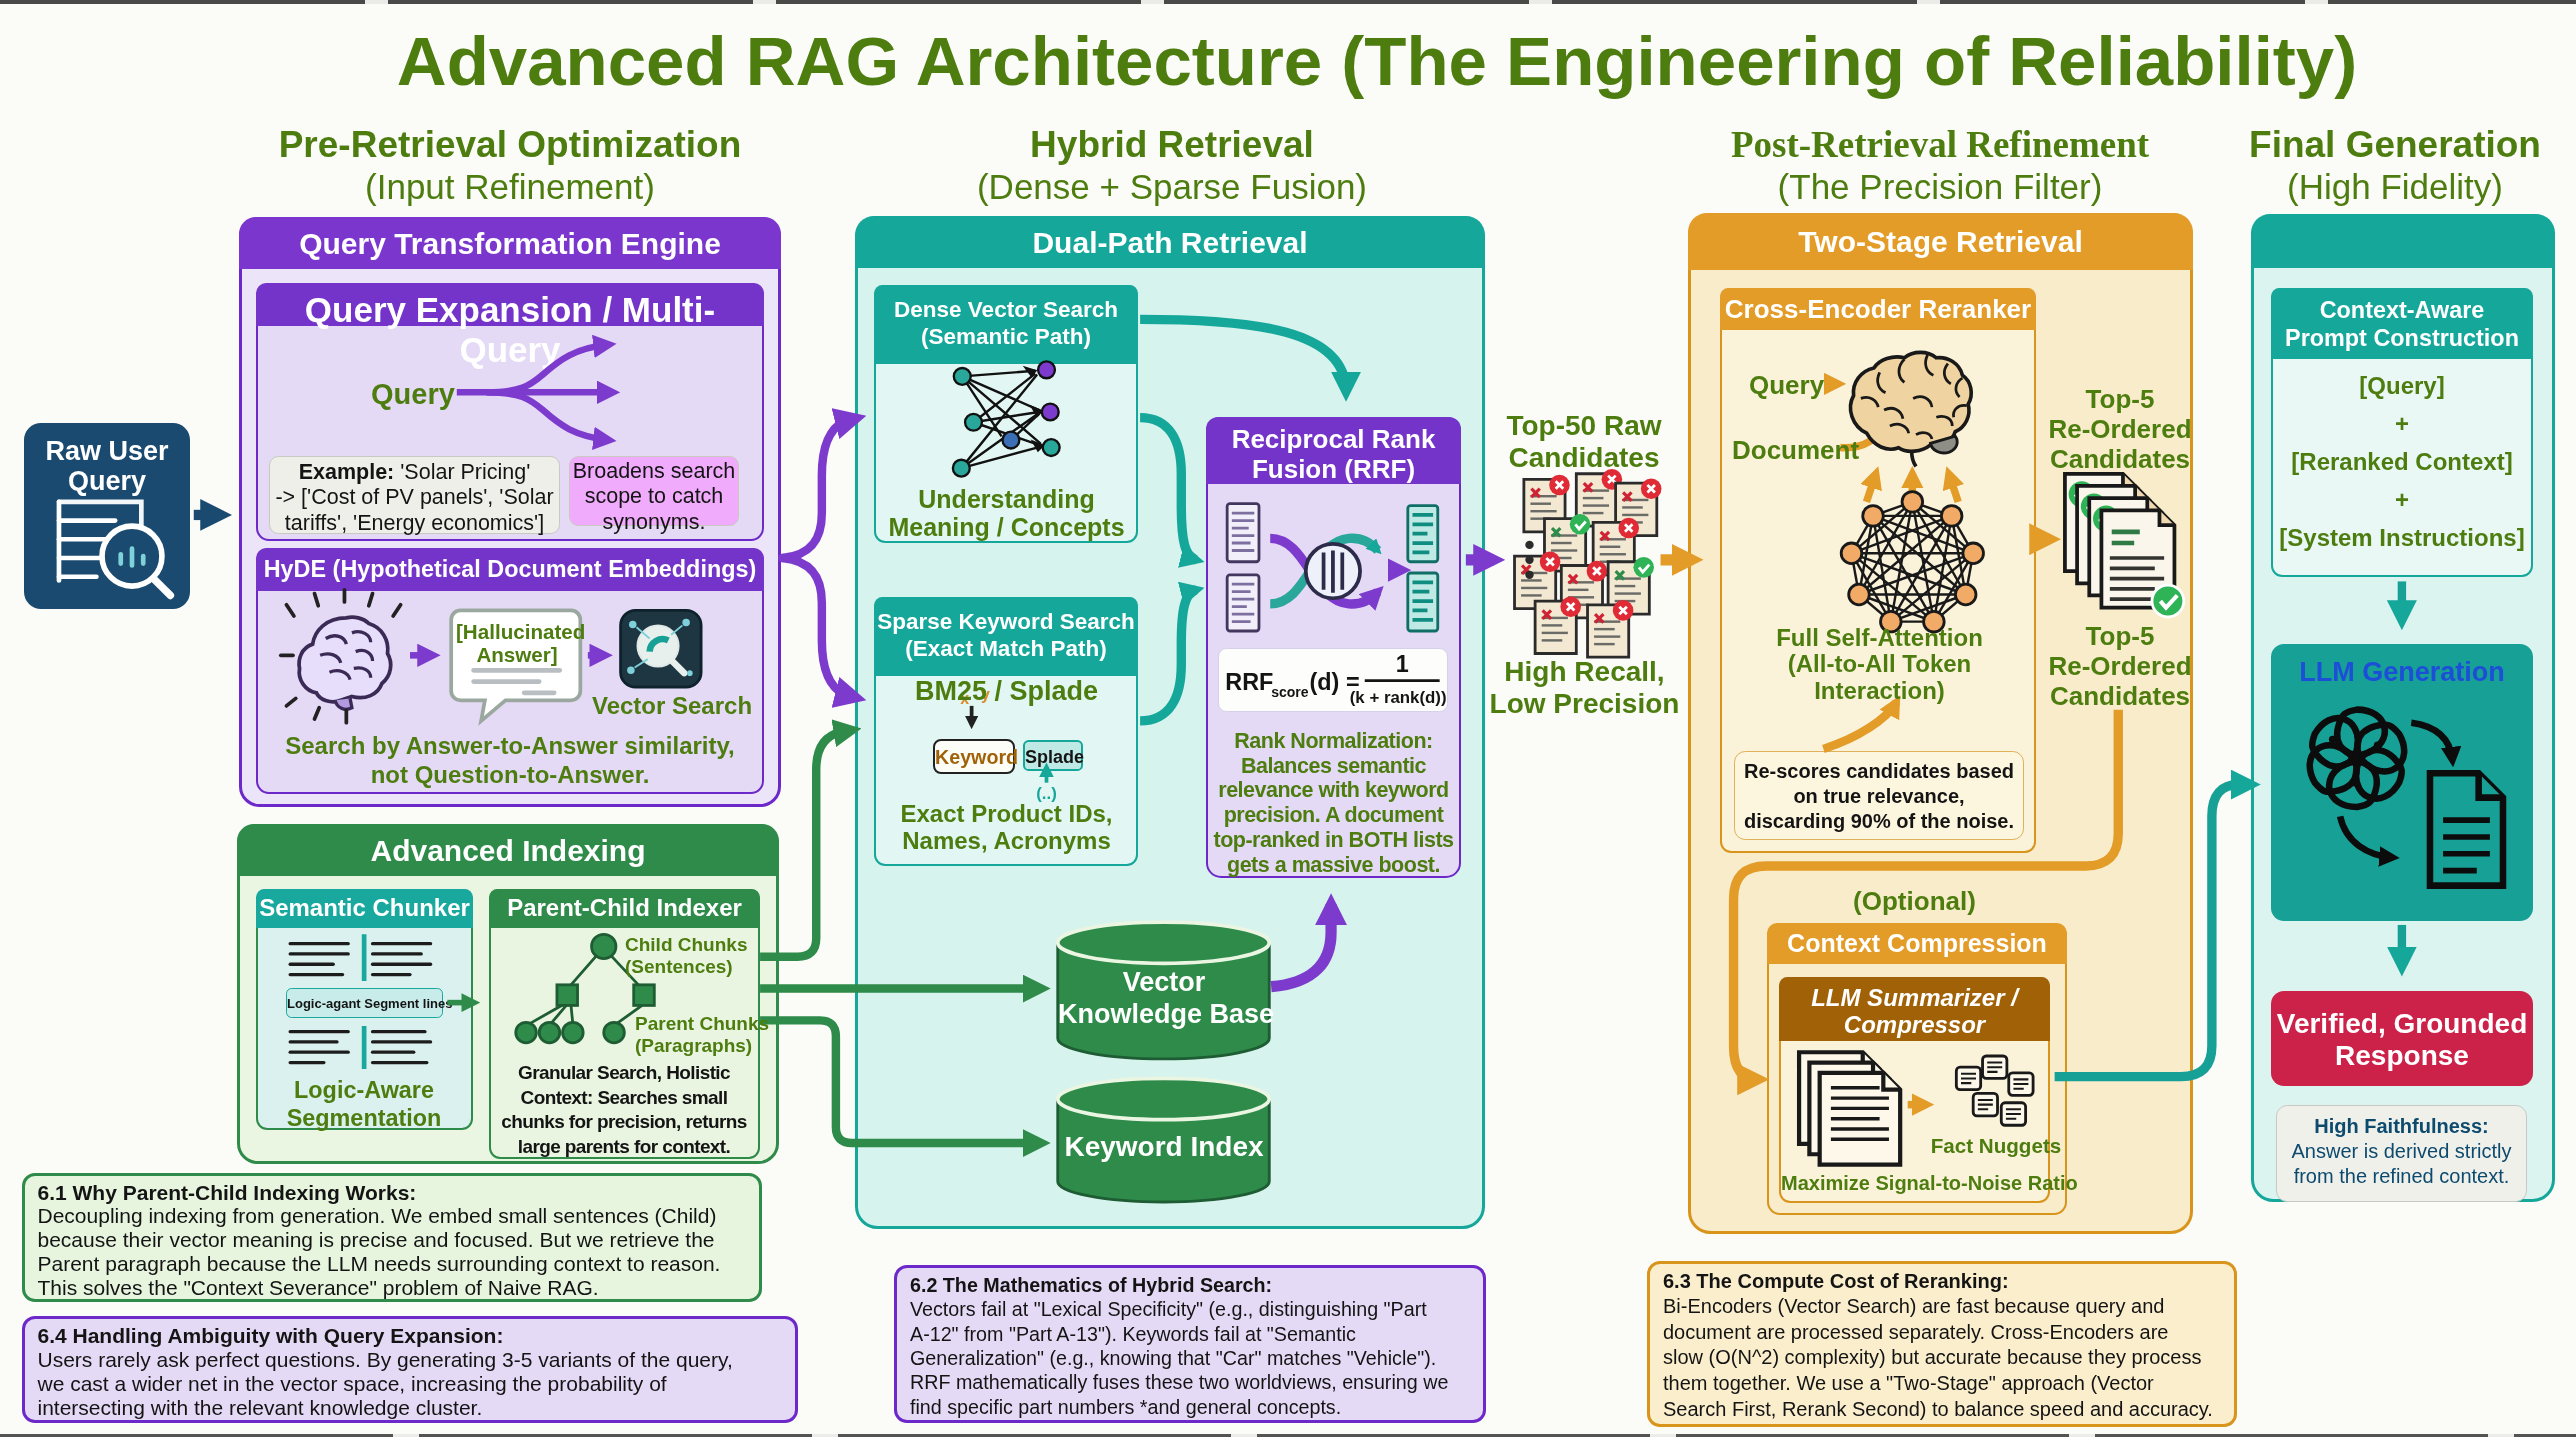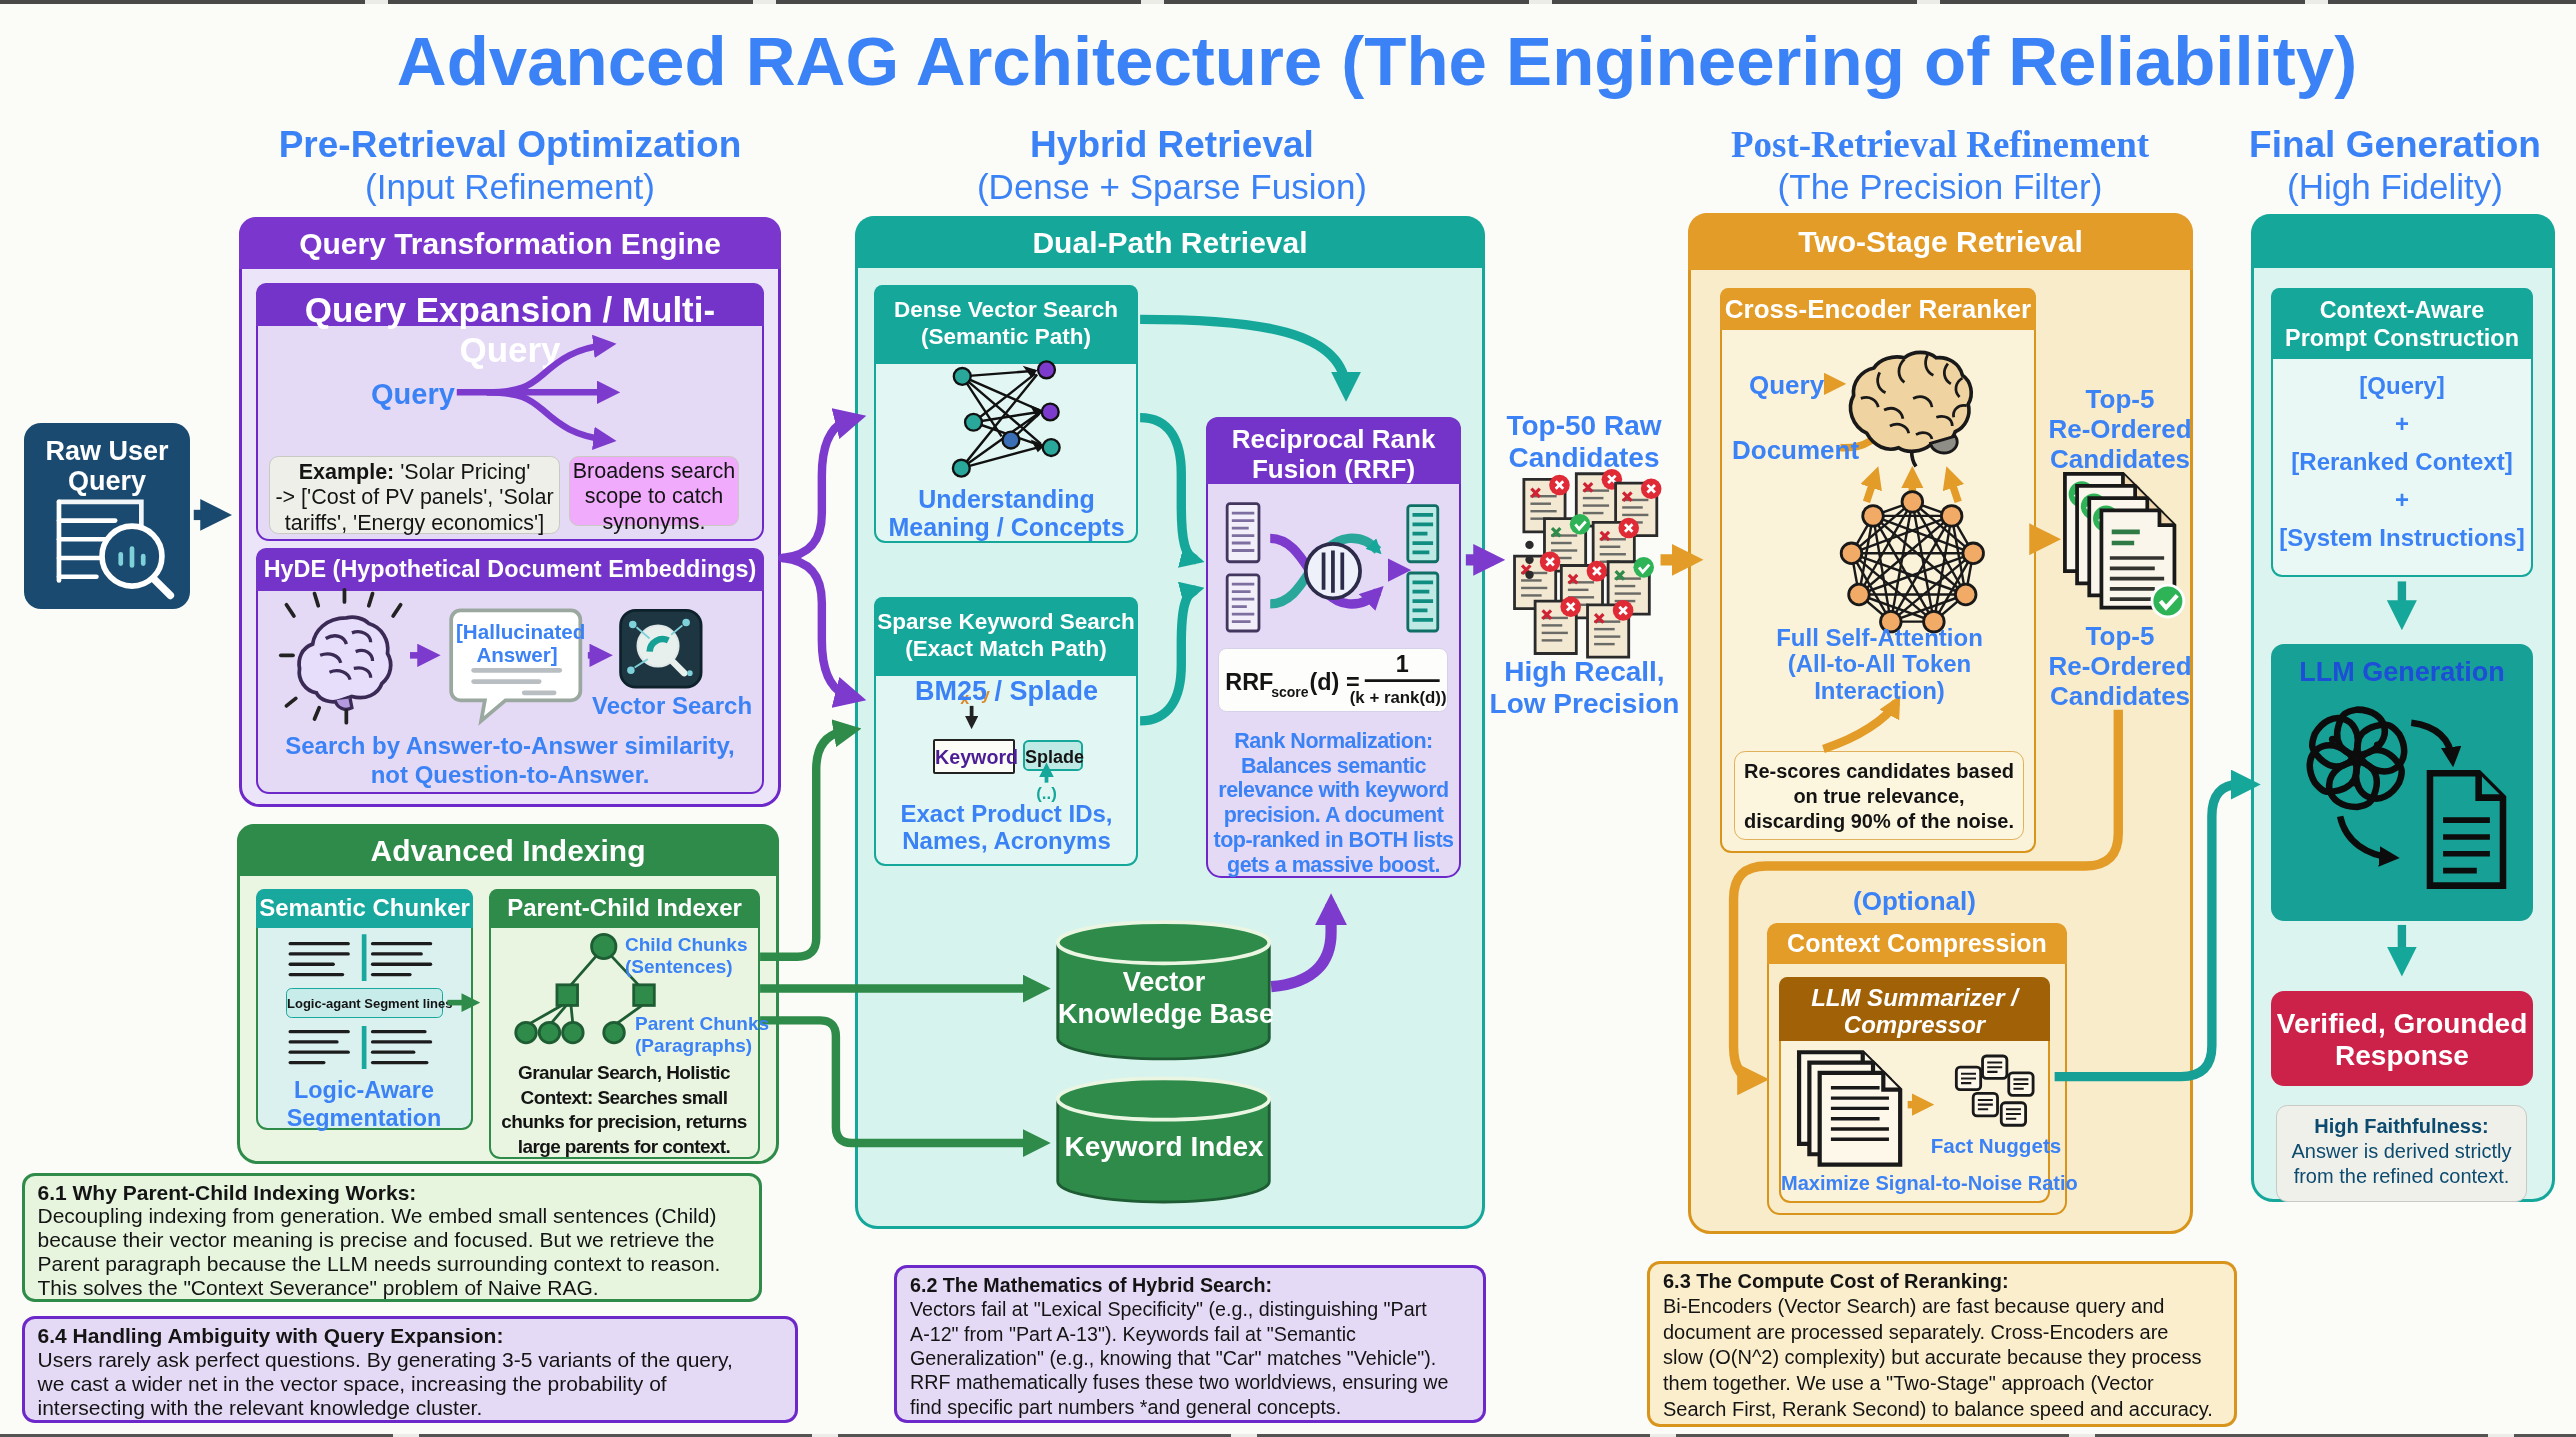--- a/index.html
+++ b/index.html
@@ -3,21 +3,21 @@
 <meta charset="utf-8">
 <style>
   html,body{margin:0;padding:0;}
   body{font-family:"Liberation Sans", sans-serif; background:#fbfbf8;}
   #canvas{position:relative;width:2576px;height:1438px;background:#fbfbf8;overflow:hidden;}
   .abs{position:absolute;}
   .b{font-weight:bold;}
   .ctr{text-align:center;}
   .box{position:absolute;box-sizing:border-box;}
   .hdr{position:absolute;left:0;top:0;right:0;color:#fff;font-weight:bold;text-align:center;box-sizing:border-box;z-index:10;}
-  .t{position:absolute;color:#3b82f6;line-height:1.12;z-index:60;}
+  .t{position:absolute;color:#4d7c0f;line-height:1.12;z-index:60;}
   svg{position:absolute;left:0;top:0;z-index:50;}
 </style>
 </head>
 <body>
 <div id="canvas">
 
 <div class="abs" style="left:0;top:0;width:2576px;height:3.7px;background:repeating-linear-gradient(90deg,#2a2a2a 0 365px,#e8e8e4 365px 388px);opacity:.85;"></div>
 <div class="abs" style="left:0;top:1434px;width:2576px;height:3.7px;background:repeating-linear-gradient(90deg,#2a2a2a 0 393px,#e8e8e4 393px 419px);opacity:.8;"></div>
 
 <div class="t b ctr" style="left:178px;top:22.5px;width:2398px;font-size:69px;">Advanced RAG Architecture (The Engineering of Reliability)</div>
@@ -70,21 +70,21 @@
 <div class="box" style="left:855px;top:216px;width:630px;height:1013px;background:#d7f3ee;border:3.7px solid #16a79b;border-radius:22.5px;"></div>
 <div class="hdr" style="left:855px;top:216px;width:630px;height:52px;background:#16a79b;border-radius:19px 19px 0 0;font-size:30px;padding-top:10.3px;">Dual-Path Retrieval</div>
 
 <div class="box" style="left:874px;top:285px;width:264px;height:258px;background:#e2f7f3;border:2.8px solid #16a79b;border-radius:11.2px;"></div>
 <div class="hdr" style="left:874px;top:285px;width:264px;height:79px;background:#16a79b;border-radius:8.4px 8.4px 0 0;font-size:22.5px;padding-top:12px;line-height:1.18;">Dense Vector Search<br>(Semantic Path)</div>
 <div class="t b ctr" style="left:884px;top:485px;width:245px;font-size:25px;line-height:1.12;">Understanding<br>Meaning / Concepts</div>
 
 <div class="box" style="left:874px;top:597px;width:264px;height:269px;background:#e2f7f3;border:2.8px solid #16a79b;border-radius:11.2px;"></div>
 <div class="hdr" style="left:874px;top:597px;width:264px;height:79px;background:#16a79b;border-radius:8.4px 8.4px 0 0;font-size:22.5px;padding-top:12px;line-height:1.18;">Sparse Keyword Search<br>(Exact Match Path)</div>
 <div class="t b ctr" style="left:884px;top:676px;width:245px;font-size:27px;">BM25 / Splade</div>
-<div class="box ctr b" style="left:933px;top:739px;width:82px;height:35px;background:#fdfdf8;border:2.8px solid #222;border-radius:2px;font-size:19.7px;padding-top:4.7px;color:#4c1d95;">Keyword</div>
+<div class="box ctr b" style="left:933px;top:739px;width:82px;height:35px;background:#fdfdf8;border:2.8px solid #222;border-radius:8px;font-size:19.7px;padding-top:4.7px;color:#a16207;">Keyword</div>
 <div class="box ctr b" style="left:1023px;top:740px;width:60px;height:31px;background:#bfe9e4;border:2.8px solid #16a79b;border-radius:5.6px;font-size:18px;padding-top:4.7px;color:#141414;">Splade</div>
 <div class="t b ctr" style="left:884px;top:801px;width:245px;font-size:24px;line-height:1.12;">Exact Product IDs,<br>Names, Acronyms</div>
 
 <div class="box" style="left:1206px;top:417px;width:255px;height:461px;background:#e5daf6;border:2.8px solid #6d28c9;border-radius:15px;"></div>
 <div class="hdr" style="left:1206px;top:417px;width:255px;height:67px;background:#7434c9;border-radius:12px 12px 0 0;font-size:26px;padding-top:8.4px;line-height:1.15;">Reciprocal Rank<br>Fusion (RRF)</div>
 <div class="box" style="left:1218px;top:648px;width:230px;height:64px;background:#fdfdfb;border:1.9px solid #d6d0e8;border-radius:8.4px;"></div>
 <div class="t b ctr" style="left:1206px;top:729px;width:255px;font-size:21.5px;line-height:1.15;white-space:nowrap;letter-spacing:-0.5px;">Rank Normalization:<br>Balances semantic<br>relevance with keyword<br>precision. A document<br>top-ranked in BOTH lists<br>gets a massive boost.</div>
 
 <div class="t b ctr" style="left:1058px;top:966px;width:212px;font-size:27px;line-height:1.2;color:#fff;white-space:nowrap;">Vector<br>Knowledge Base</div>
 <div class="t b ctr" style="left:1058px;top:1131px;width:212px;font-size:28px;color:#fff;">Keyword Index</div>

